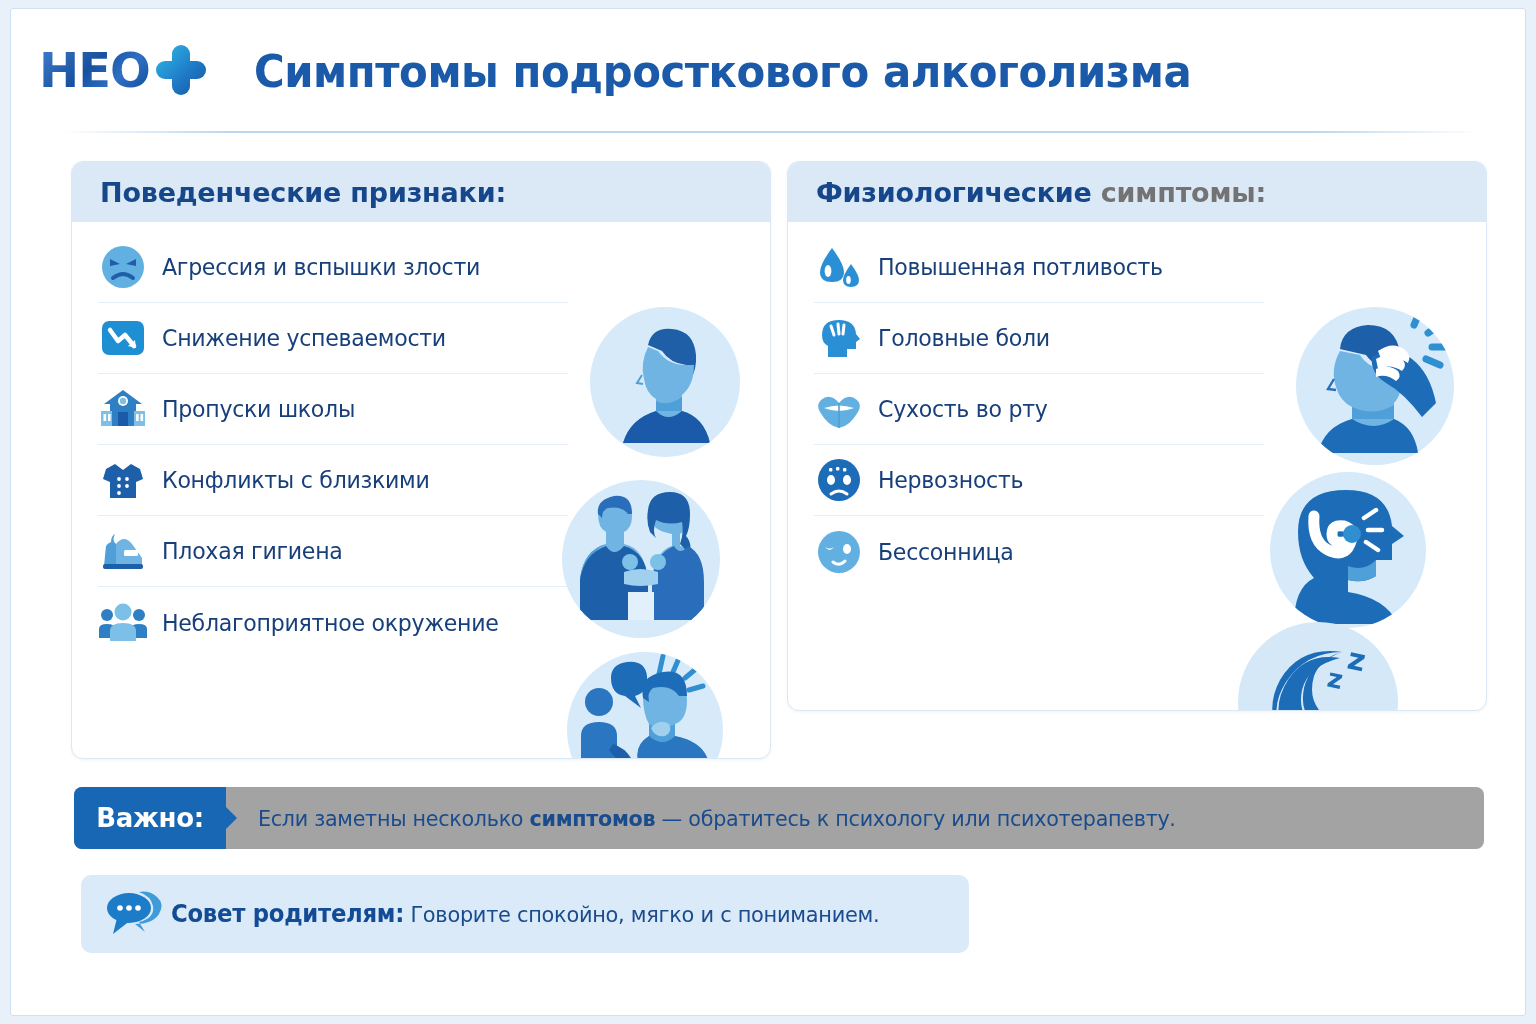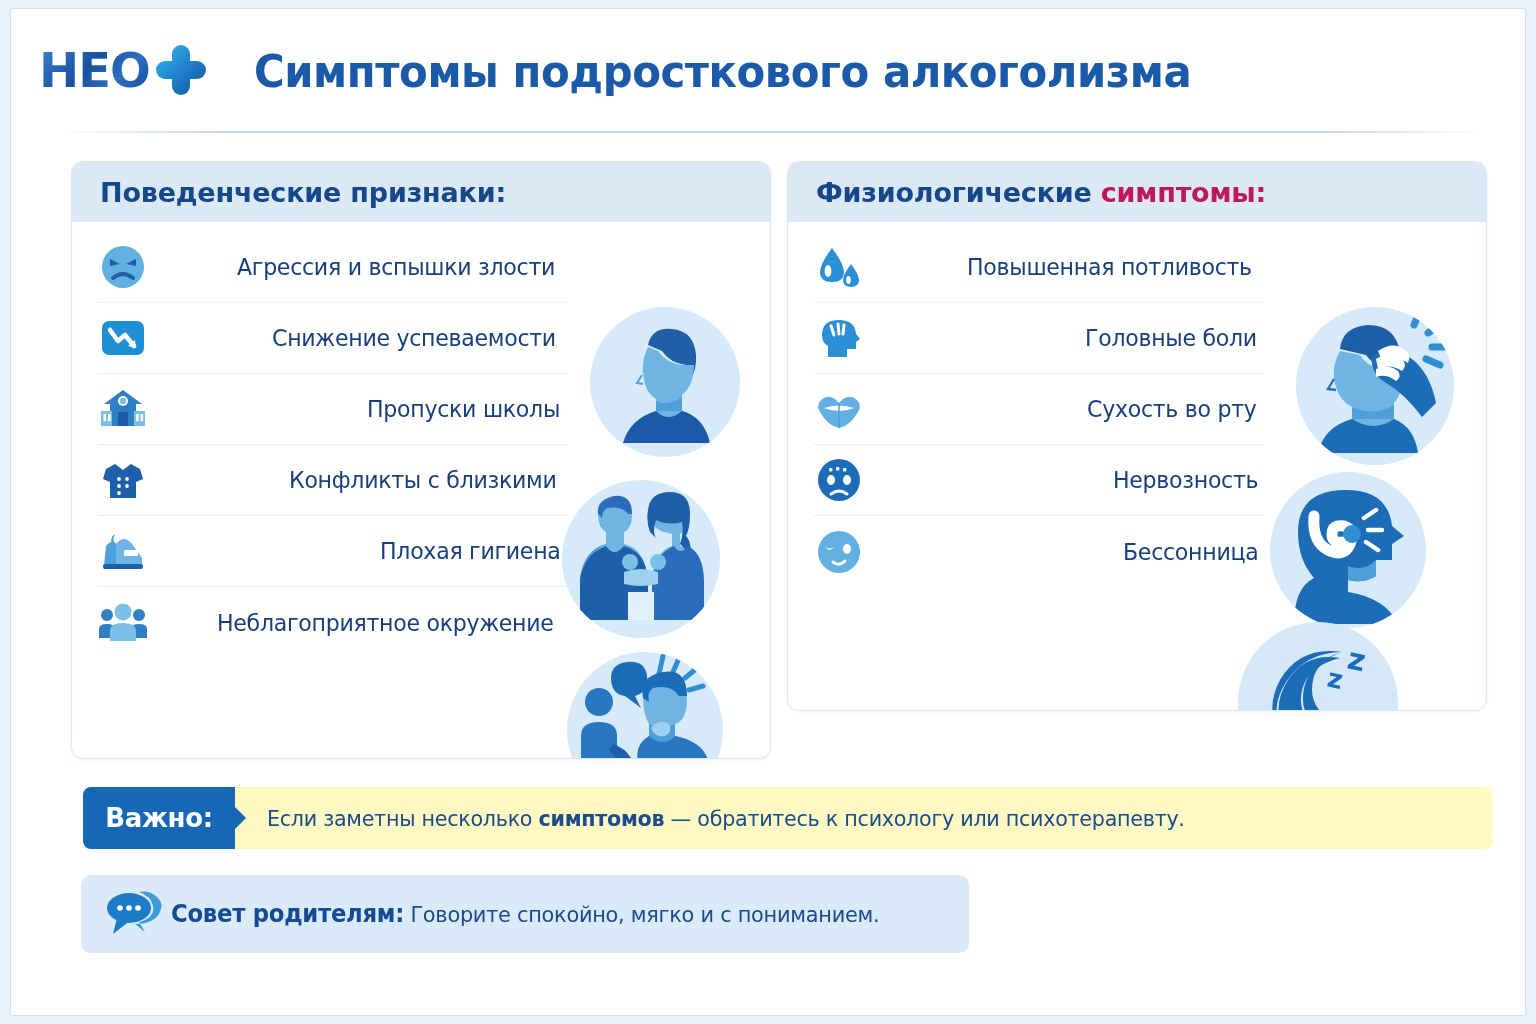--- a/index.html
+++ b/index.html
@@ -102,39 +102,38 @@
     align-items: center;
     padding-left: 28px;
   }
   .panel-head-text {
     font-size: 27px;
     color: #16478b;
     font-weight: 700;
     font-family: "DejaVu Sans", sans-serif;
     letter-spacing: -0.2px;
   }
-  .panel-head-text .light { font-weight: 600; color: #be185d; }
+  .panel-head-text .light { font-weight: 600; color: #737373; }
 
   .panel-body { position: relative; height: calc(100% - 60px); }
 
   
   .rows {
     position: absolute;
     left: 26px; top: 10px;
   }
   .rows-left  { width: 470px; }
   .rows-right { width: 450px; }
 
   .row {
     display: flex;
     align-items: center;
     height: 71px;
     border-bottom: 1px solid #e3eef8;
     gap: 14px;
-    justify-content: space-between;
   }
   .row:last-child { border-bottom: none; }
 
   .row-icon {
     width: 50px; height: 50px;
     flex: 0 0 50px;
     display: flex;
     align-items: center;
     justify-content: center;
   }
@@ -163,25 +162,24 @@
   .ir-2 { left: 482px; top: 250px; width: 156px; height: 156px; }
   .ir-3 { left: 450px; top: 400px; width: 160px; height: 160px; background: #d4e8f8; }
 
   .illus svg { width: 100%; height: 100%; display: block; }
 
   
   .callout-important {
     position: absolute;
     left: 63px; top: 778px;
     width: 1410px; height: 62px;
-    background: #fef9c3;
+    background: #a3a3a3;
     border-radius: 8px;
     display: flex;
     align-items: center;
-    margin-left: 9px;
   }
   .badge-important {
     width: 152px; height: 62px;
     background: #1767b5;
     border-radius: 8px 0 0 8px;
     display: flex;
     align-items: center;
     justify-content: center;
     position: relative;
     flex: 0 0 152px;

